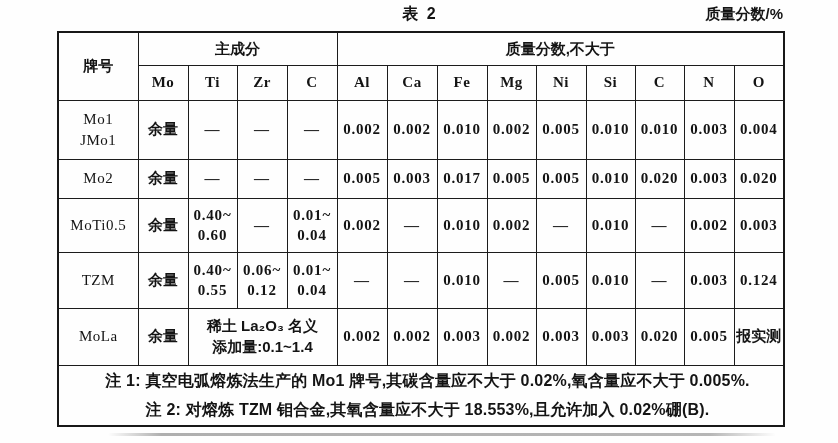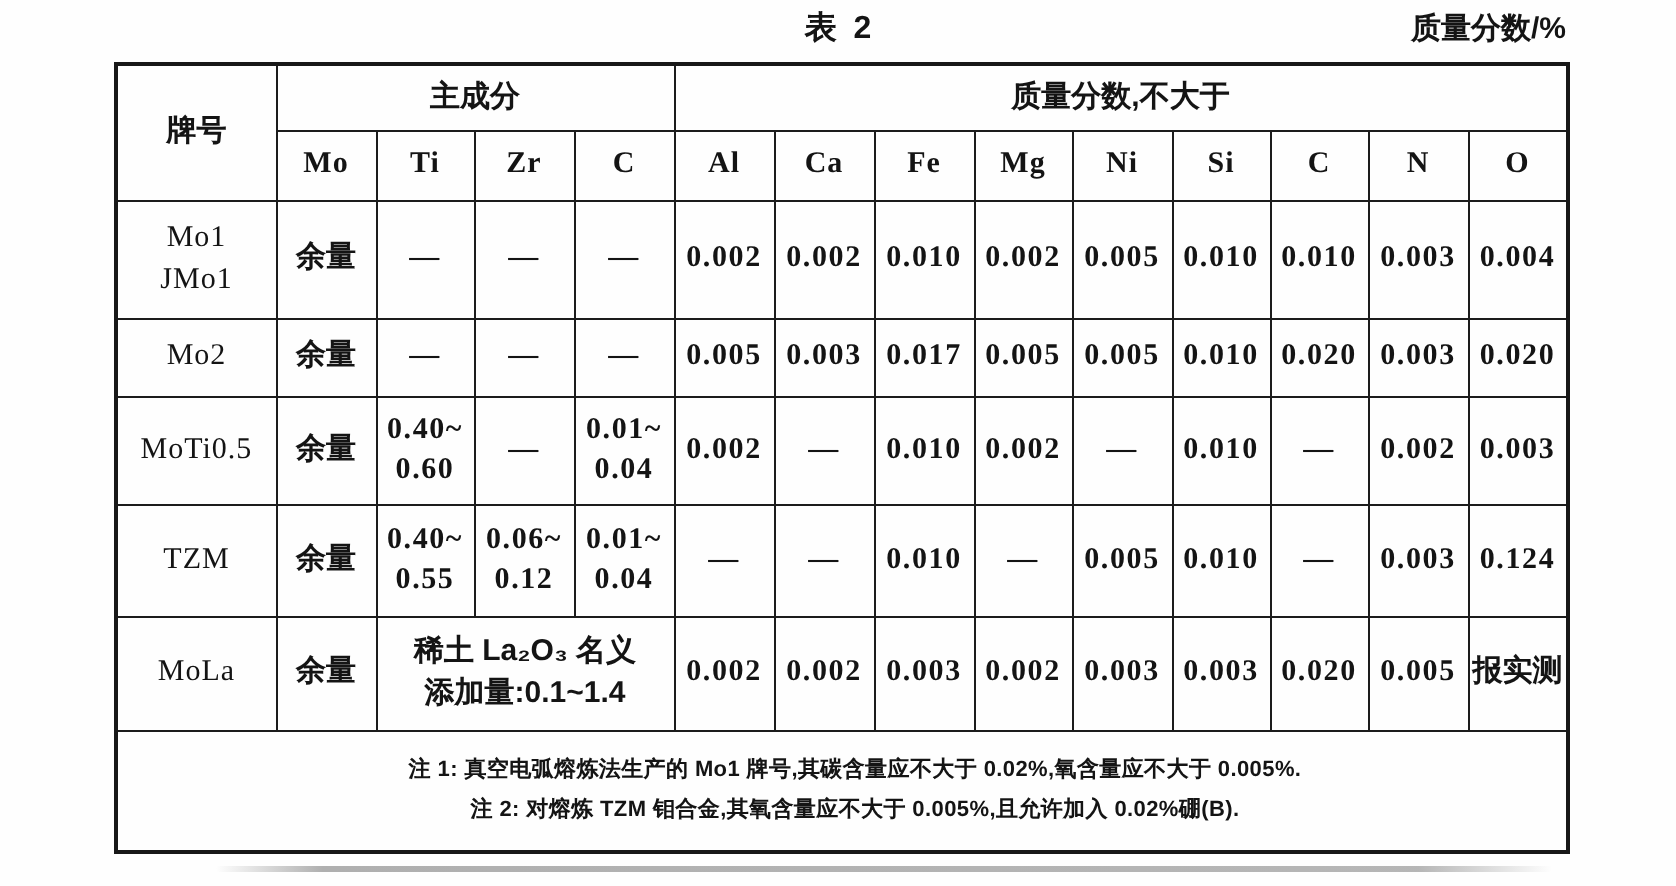--- a/index.html
+++ b/index.html
@@ -55,21 +55,21 @@
   tr.r3 td { height: 56px; }
   tr.r4 td { height: 57px; }
   tr.rnotes td { height: 61px; }
 
   td.notes {
     text-align: left; vertical-align: middle;
     padding-left: 19px; padding-right: 6px;
   }
   td.notes .note-line {
     font-family: "Liberation Sans", "DejaVu Sans", sans-serif;
-    font-weight: bold; font-size: 11px; line-height: 1.85;
+    font-weight: bold; font-size: 16px; line-height: 1.85;
     letter-spacing: 0.2px;
   }
 
   .scan-shadow {
     position: absolute; left: 108px; right: 62px; top: 433px; height: 3px;
     background: linear-gradient(to right, rgba(120,120,120,0), rgba(110,110,110,0.55) 8%, rgba(110,110,110,0.5) 90%, rgba(120,120,120,0));
     border-radius: 2px;
   }
 </style>
 </head>
@@ -209,21 +209,21 @@
       <td class="num">0.003</td>
       <td class="num">0.003</td>
       <td class="num">0.020</td>
       <td class="num">0.005</td>
       <td class="zh">报实测</td>
     </tr>
 
     <tr class="rnotes">
       <td colspan="14" class="notes">
         <div class="note-line">注 1: 真空电弧熔炼法生产的 Mo1 牌号,其碳含量应不大于 0.02%,氧含量应不大于 0.005%.</div>
-        <div class="note-line">注 2: 对熔炼 TZM 钼合金,其氧含量应不大于 0.005%,且允许加入 0.02%硼(B).</div>
+        <div class="note-line">注 2: 对熔炼 TZM 钼合金,其氧含量应不大于 18.553%,且允许加入 0.02%硼(B).</div>
       </td>
     </tr>
   </tbody>
     </table>
 
   <div class="scan-shadow"></div>
 
 </div>
 
 </body></html>

